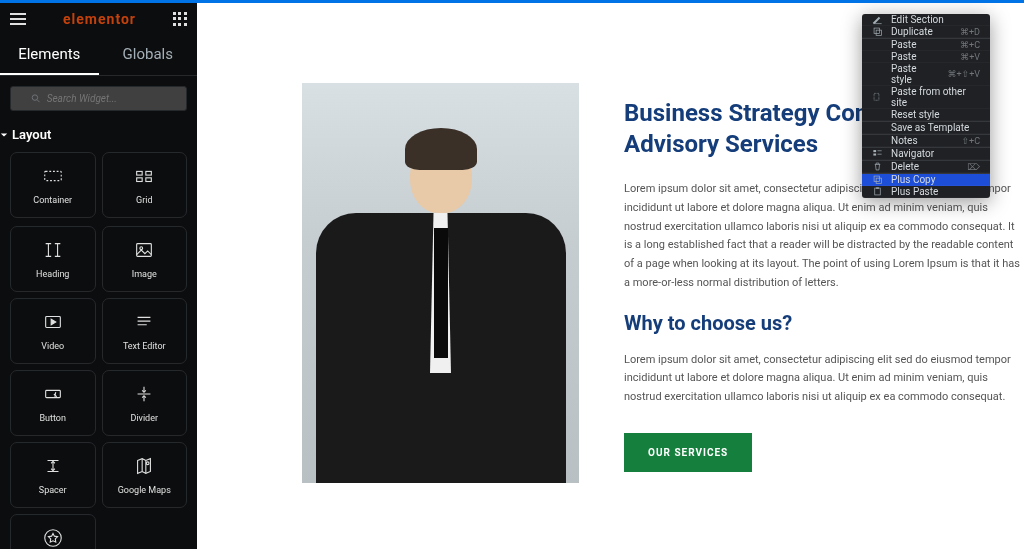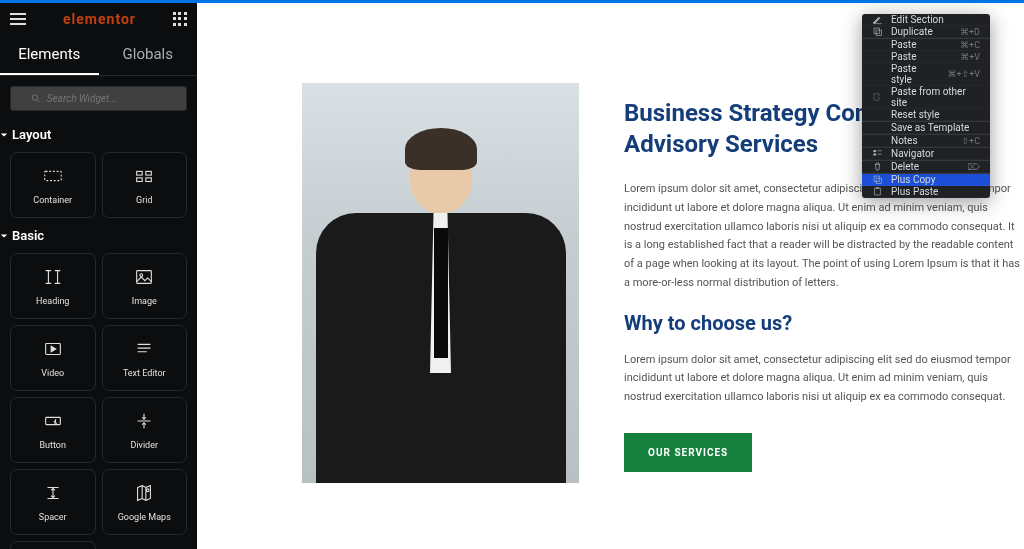--- a/index.html
+++ b/index.html
@@ -108,26 +108,20 @@
       <svg viewBox="0 0 24 24">
             <rect x="4" y="7" width="6" height="4"></rect>
             <rect x="14" y="7" width="6" height="4"></rect>
             <rect x="4" y="14" width="6" height="4"></rect>
             <rect x="14" y="14" width="6" height="4"></rect>
           </svg>
       <span class="widget-label">Grid</span>
     </div>
   </div>
 
-  <div class="section-header">
-    <svg viewBox="0 0 10 10">
-          <path d="M1 3l4 4 4-4"></path>
-        </svg>
-    <span>Basic</span>
-  </div>
   <div class="widget-grid">
     <div class="widget">
       <svg viewBox="0 0 24 24">
             <path d="M7 5v14M17 5v14M4 5h6M14 5h6M4 19h6M14 19h6"></path>
           </svg>
       <span class="widget-label">Heading</span>
     </div>
     <div class="widget">
       <svg viewBox="0 0 24 24">
             <rect x="4" y="5" width="16" height="14" rx="1"></rect>

